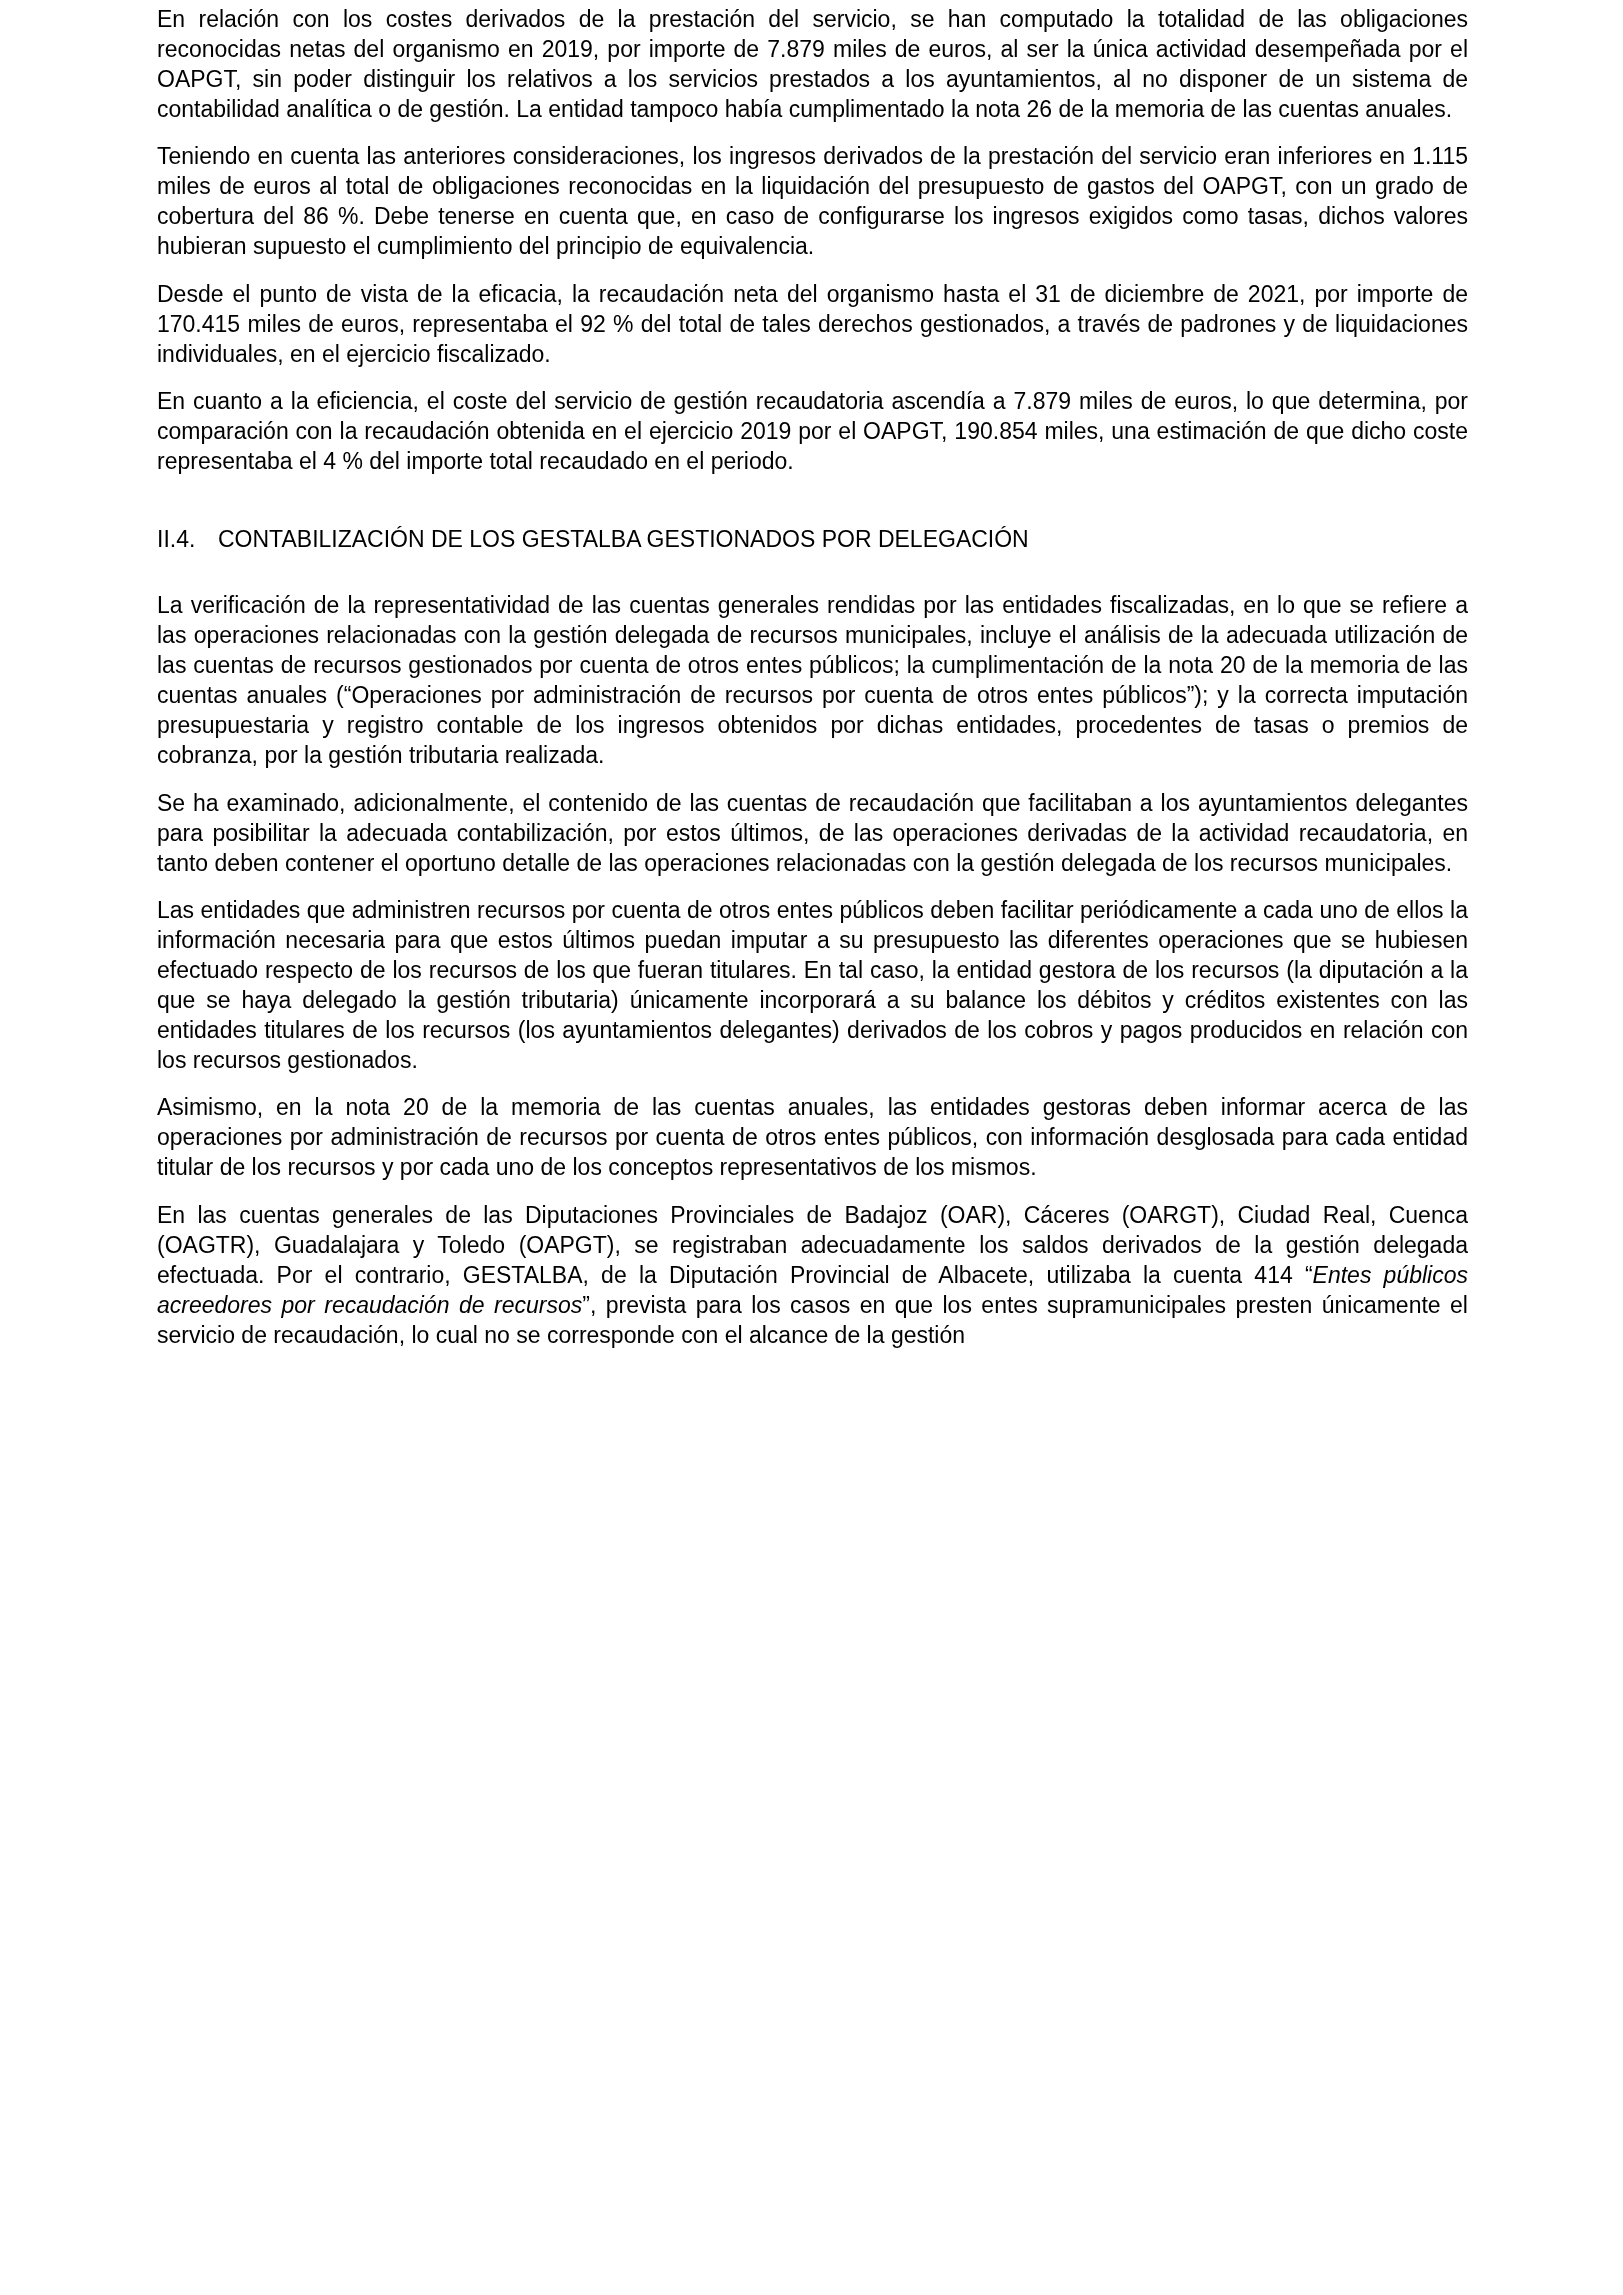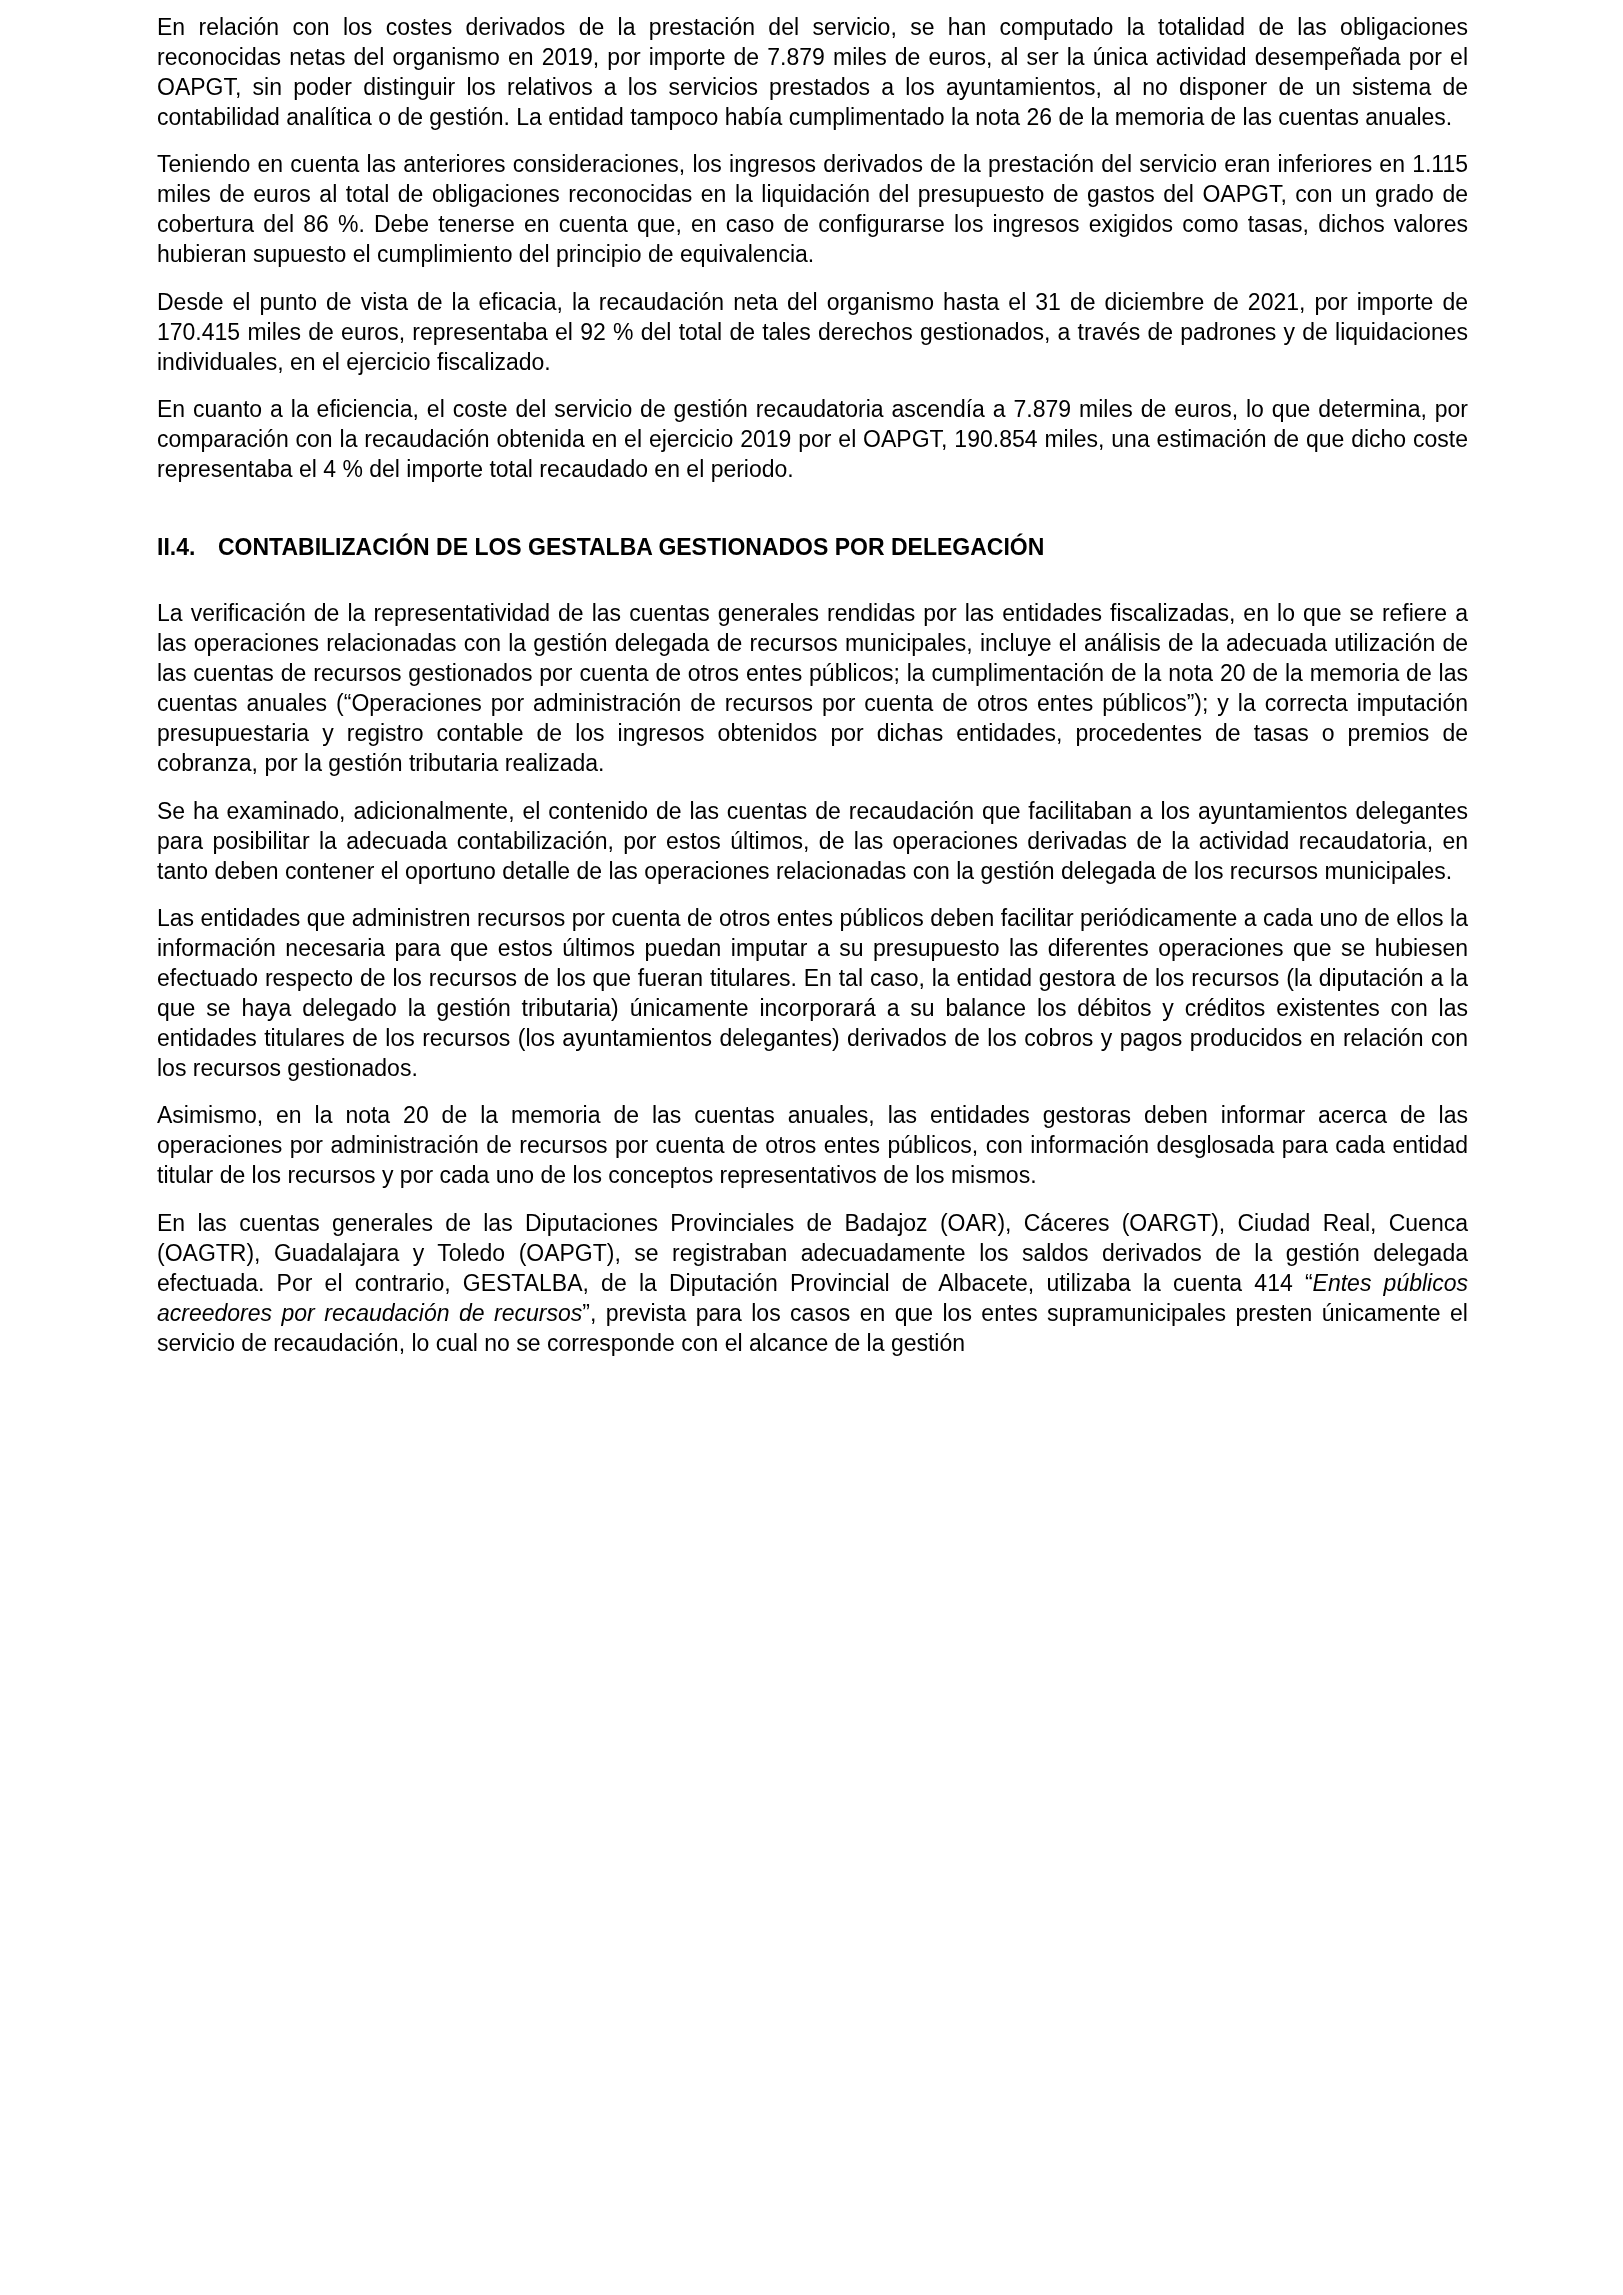--- a/index.html
+++ b/index.html
@@ -15,21 +15,21 @@
     height: 2295px;
     background: #ffffff;
     box-sizing: border-box;
     padding: 0;
     overflow: hidden;
   }
 
   .content {
     position: absolute;
     left: 157px;
-    top: 12px;
+    top: 4px;
     width: 1311px;
   }
 
   p.body-par {
     font-family: "Liberation Sans", sans-serif;
     font-size: 23px;
     line-height: 30px;
     color: #000000;
     text-align: justify;
     margin: 0 0 17.4px 0;
@@ -43,21 +43,21 @@
   p.pre-heading {
     margin-bottom: 1px;
   }
 
   .section-heading {
     display: flex;
     flex-direction: row;
     align-items: baseline;
     font-family: "Liberation Sans", sans-serif;
     font-size: 23px;
-    font-weight: bold;
+    font-weight: normal;
     color: #000000;
     margin: 50px 0 37px 0;
   }
 
   .section-heading .heading-number {
     width: 61px;
     flex: 0 0 61px;
     white-space: nowrap;
   }
 

